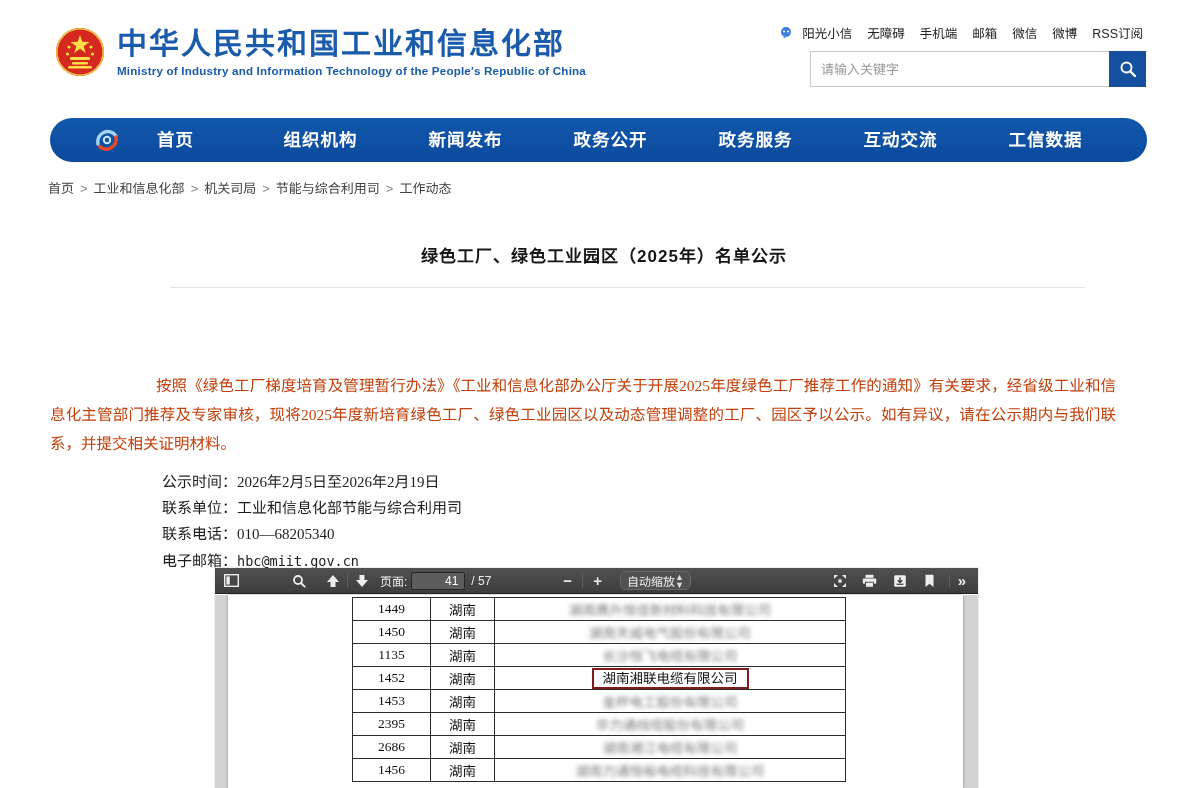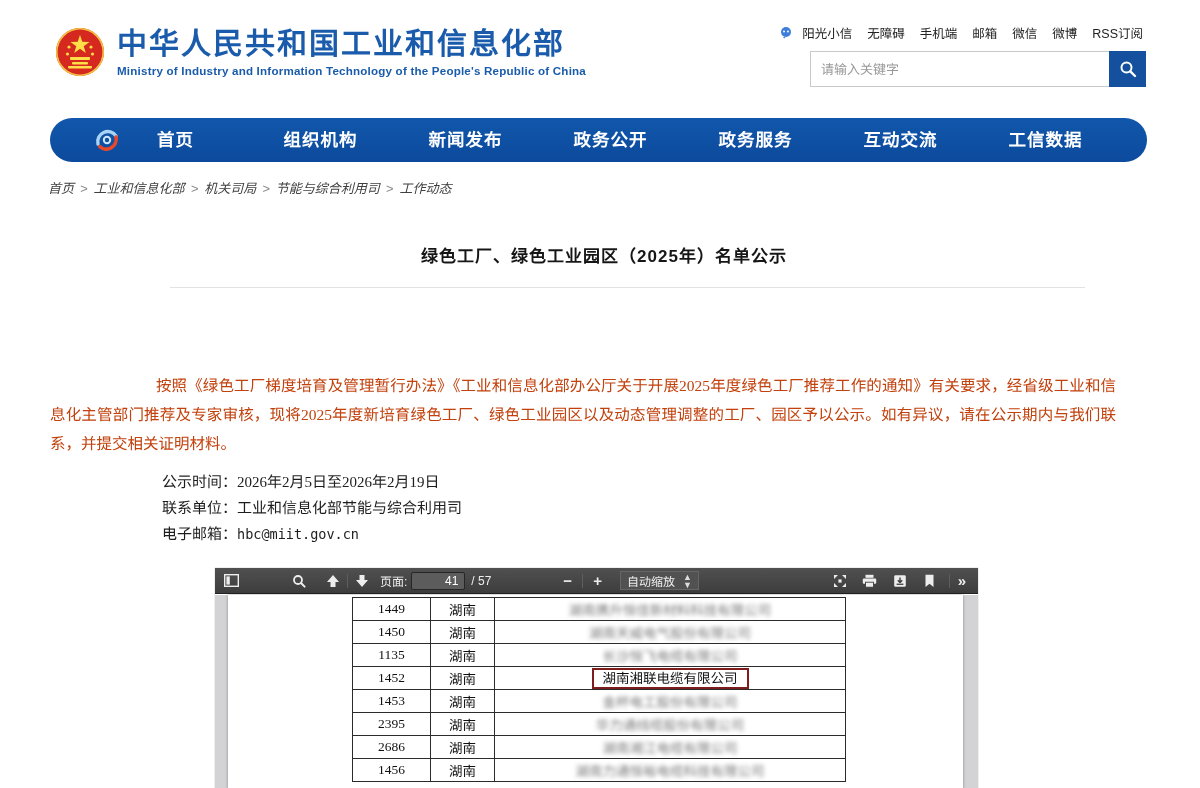--- a/index.html
+++ b/index.html
@@ -28,21 +28,21 @@
 
   
   .navbar { position:absolute; left:50px; top:118px; width:1097px; height:44px; border-radius:22px;
     background:linear-gradient(#1157ab,#0c4a9d); display:flex; align-items:center; }
   .nav-logo { position:absolute; left:44px; top:9px; width:26px; height:26px; }
   .nav-items { display:flex; margin-left:53px; }
   .nav-item { width:145px; text-align:center; color:#fff; font-size:17.5px; font-weight:bold;
     letter-spacing:1px; cursor:pointer; line-height:44px; }
 
   
-  .breadcrumb { position:absolute; left:48px; top:178px; font-size:13px; color:#404040;font-style:italic; }
+  .breadcrumb { position:absolute; left:48px; top:178px; font-size:13px; color:#404040; }
   .breadcrumb .bc-item { cursor:pointer; }
   .breadcrumb .bc-sep { color:#8a8a8a; margin:0 6px; }
 
   
   .art-title { position:absolute; left:4px; top:242px; width:100%; text-align:center;
     font-size:17px; font-weight:bold; color:#161616; letter-spacing:1px; }
   .art-divider { position:absolute; left:170px; top:287px; width:915px; height:0;
     border-top:1px solid #e2e2e2; }
   .art-meta { position:absolute; left:0; top:301px; width:100%; text-align:center;
     font-size:12.5px; color:#9b9b9b; }
@@ -64,22 +64,22 @@
   .pdf-toolbar { position:relative; height:26px; background:linear-gradient(#505050,#3d3d3d);
     border-bottom:1px solid #222; display:flex; align-items:center; color:#ededed; font-size:12px; }
   .tb-btn { display:flex; align-items:center; justify-content:center; height:22px; min-width:20px;
     cursor:pointer; }
   .tb-sep { width:1px; height:14px; background:#2c2c2c; border-right:1px solid #5e5e5e; margin:0 4px; }
   .tb-label { margin:0 4px 0 8px; white-space:nowrap; }
   .page-input { width:54px; height:18px; background:#5c5c5c; border:1px solid #262626;
     border-radius:2px; color:#fff; font-size:12px; text-align:right; padding-right:6px; outline:none; }
   .page-total { margin-left:6px; white-space:nowrap; }
   .zoom-txt { font-size:15px; font-weight:bold; cursor:pointer; padding:0 6px; }
-  .zoom-select { display:flex; align-items:center; gap:8px; height:19px; margin-left:12px;
-    background:#515151; border:1px solid #666; border-radius:0; padding:0 6px; cursor:pointer; }
+  .zoom-select { display:flex; align-items:center; height:19px; margin-left:12px;
+    background:#515151; border:1px solid #666; border-radius:6px; padding:0 6px; cursor:pointer; }
   .spinner { font-size:9px; line-height:8px; display:inline-block; color:#ddd; }
   .tb-right { margin-left:auto; display:flex; align-items:center; margin-right:8px; }
   .tb-right .tb-btn { margin:0 5px; }
   .chevrons { font-size:15px; font-weight:bold; cursor:pointer; padding:0 4px; }
 
   .viewer-body { position:absolute; left:0; top:27px; right:0; bottom:0; background:#d3d3d5; }
   .pdf-page { position:absolute; left:13px; top:0; width:735px; height:194px; background:#fff;
     box-shadow:0 0 3px rgba(0,0,0,.35); overflow:hidden; }
 
   .pdf-table { position:absolute; left:124px; top:2px; border-collapse:collapse;
@@ -169,20 +169,21 @@
 
   <div class="art-title">绿色工厂、绿色工业园区（2025年）名单公示</div>
   <div class="art-divider"></div>
 
   <div class="art-body">按照《绿色工厂梯度培育及管理暂行办法》《工业和信息化部办公厅关于开展2025年度绿色工厂推荐工作的通知》有关要求，经省级工业和信息化主管部门推荐及专家审核，现将2025年度新培育绿色工厂、绿色工业园区以及动态管理调整的工厂、园区予以公示。如有异议，请在公示期内与我们联系，并提交相关证明材料。</div>
 
   <div class="contacts">
 
   <div class="c-line"><span>公示时间：</span><span>2026年2月5日至2026年2月19日</span></div>
       <div class="c-line"><span>联系单位：</span><span>工业和信息化部节能与综合利用司</span></div>
+      <div class="c-line"><span>联系电话：</span><span>010—68205340</span></div>
       <div class="c-line"><span>电子邮箱：</span><span class="mono">hbc@miit.gov.cn</span></div>
     </div>
 
   <div class="viewer">
     <div class="pdf-toolbar">
       <div class="tb-btn" style="margin-left:6px;">
         <svg width="15" height="13" viewBox="0 0 15 13">
           <rect x="0.7" y="0.7" width="13.6" height="11.6" fill="none" stroke="#ededed" stroke-width="1.4"></rect>
           <rect x="2.4" y="2.4" width="3.4" height="8.2" fill="#ededed"></rect>
         </svg>

